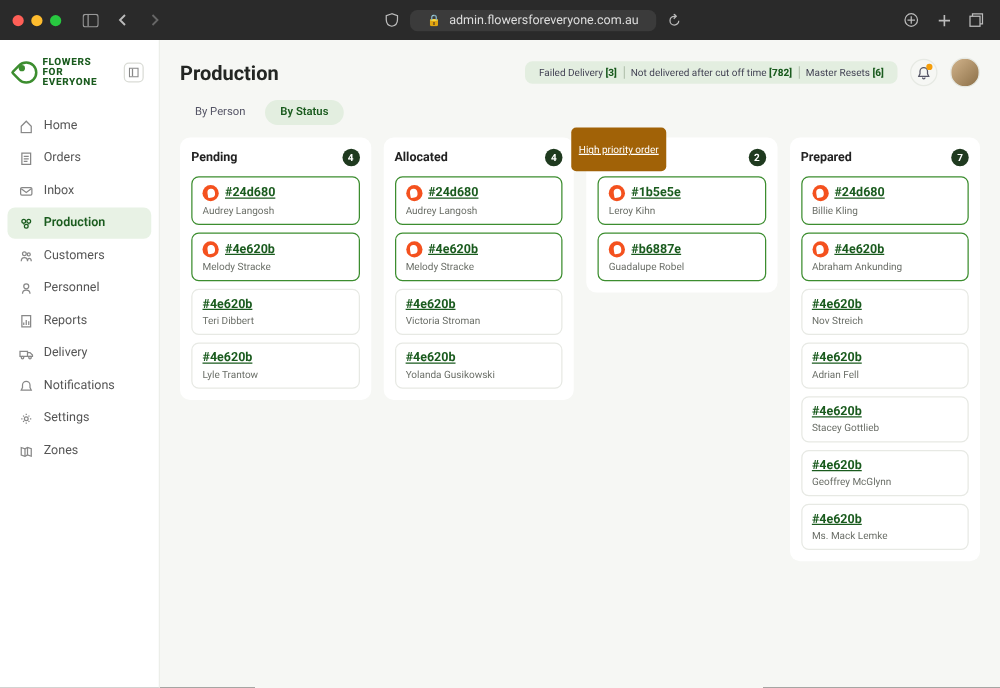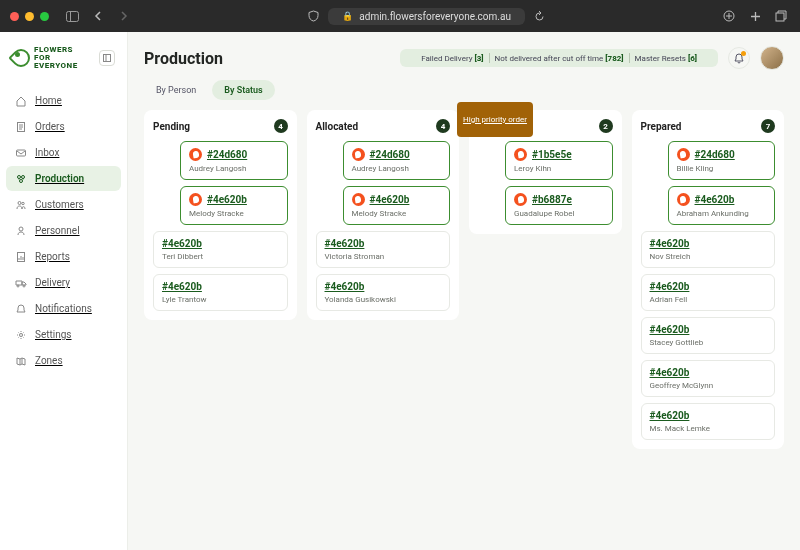--- a/index.html
+++ b/index.html
@@ -17,47 +17,47 @@
   .lock{font-size:9px}
   .app { position:absolute; top:32px; left:0; right:0; bottom:0; background:#f6f7f4; display:flex; }
   .sidebar { width:128px; background:#fff; border-right:1px solid #eceee9; display:flex; flex-direction:column; padding:10px 6px; }
   .logo-row { display:flex; align-items:center; justify-content:space-between; padding:4px 6px 14px 6px;}
   .logo { display:flex; align-items:center; gap:4px; }
   .logo-icon { width:18px; height:18px; position:relative;}
   .logo-icon::before{content:"";position:absolute;inset:0;border:2px solid #3c8d2f;border-radius:50% 50% 50% 10%; transform:rotate(45deg);}
   .logo-icon::after{content:"";position:absolute;left:3px;top:3px;width:5px;height:5px;background:#3c8d2f;border-radius:50%;}
   .logo-text{font-size:8px;font-weight:800;letter-spacing:.5px;color:#1a5b1e;line-height:1;}
   .collapse-btn{border:1px solid #dadcd6;border-radius:4px;width:16px;height:16px;display:flex;align-items:center;justify-content:center;color:#555;font-size:9px;}
-  .nav { display:flex; flex-direction:column; gap:1px; margin-top:4px;text-decoration:underline;}
+  .nav { display:flex; flex-direction:column; gap:1px; margin-top:4px;}
   .nav-item { display:flex; align-items:center; gap:8px; padding:6px 8px; font-size:10px; color:#555; border-radius:6px; cursor:pointer;}
   .nav-item .ic{width:13px;height:13px;display:flex;align-items:center;justify-content:center;color:#888;}
   .nav-item.active{background:#e8f2e5;color:#1a5b1e;font-weight:600;}
   .nav-item.active .ic{color:#1a5b1e;}
   .main { flex:1; padding:14px 16px 10px 16px; overflow:auto;}
   .page-header{display:flex;align-items:center;justify-content:space-between;margin-bottom:10px;}
   .page-title{font-size:16px;font-weight:700;color:#232623;}
   .alerts{display:flex;align-items:center;gap:10px;}
-  .alert-pill{background:#e3eee0;border-radius:6px;padding:4px 16px;display:flex;align-items:center;gap:0;}
+  .alert-pill{background:#e3eee0;border-radius:6px;padding:4px 6px;display:flex;align-items:center;gap:0;}
   .alert-seg{font-size:8px;color:#445;padding:0 5px;}
   .alert-seg b{color:#1a5b1e;font-weight:800;}
   .alert-sep{width:1px;height:10px;background:#b7c6b2;}
   .bell{width:22px;height:22px;border:1px solid #e6e9e3;border-radius:50%;display:flex;align-items:center;justify-content:center;position:relative;color:#555;font-size:10px;}
   .bell::after{content:"";position:absolute;top:3px;right:3px;width:5px;height:5px;background:#f59e0b;border-radius:50%;}
   .avatar{width:24px;height:24px;border-radius:50%;background:linear-gradient(135deg,#d2b48c,#8b6f47);border:1px solid #e6e9e3;}
   .tab-row{display:flex;gap:4px;margin-bottom:10px;}
   .tab{font-size:9px;color:#556;padding:5px 12px;border-radius:14px;cursor:pointer;}
   .tab.active{background:#e3eee0;color:#1a5b1e;font-weight:600;}
   .board{display:flex;gap:10px;align-items:flex-start;}
   .col{flex:1;background:#fff;border-radius:8px;padding:9px;position:relative;min-width:0;}
   .col-h{display:flex;align-items:center;justify-content:space-between;margin-bottom:8px;}
   .col-title{font-size:10px;font-weight:700;color:#222;}
   .count{width:14px;height:14px;border-radius:50%;background:#1f3a1f;color:#fff;font-size:8px;display:flex;align-items:center;justify-content:center;font-weight:700;}
   .cards{display:flex;flex-direction:column;gap:6px;}
   .card{border:1px solid #e7e9e4;border-radius:6px;padding:6px 8px;}
-  .card.pri{border-color:#3c8d2f;margin-left:27px;}
+  .card.pri{border-color:#3c8d2f;}
   .card-top{display:flex;align-items:center;gap:5px;}
   .flame{width:13px;height:13px;border-radius:50%;background:#f4511e;display:flex;align-items:center;justify-content:center;flex-shrink:0;}
   .flame::after{content:"";width:6px;height:7px;background:#fff;border-radius:50% 50% 50% 10%;transform:rotate(-10deg);}
   .order-link{font-size:10px;font-weight:700;color:#1a5b1e;text-decoration:underline;}
   .person{font-size:8px;color:#6b6f68;margin-top:3px;}
   .tooltip{position:absolute;top:-8px;left:-12px;background:#a16207;color:#fff;font-size:8px;padding:13px 6px;border-radius:4px;white-space:nowrap;z-index:5;text-decoration:underline;}
   svg{display:block}
 </style>
 </head>
 <body>

